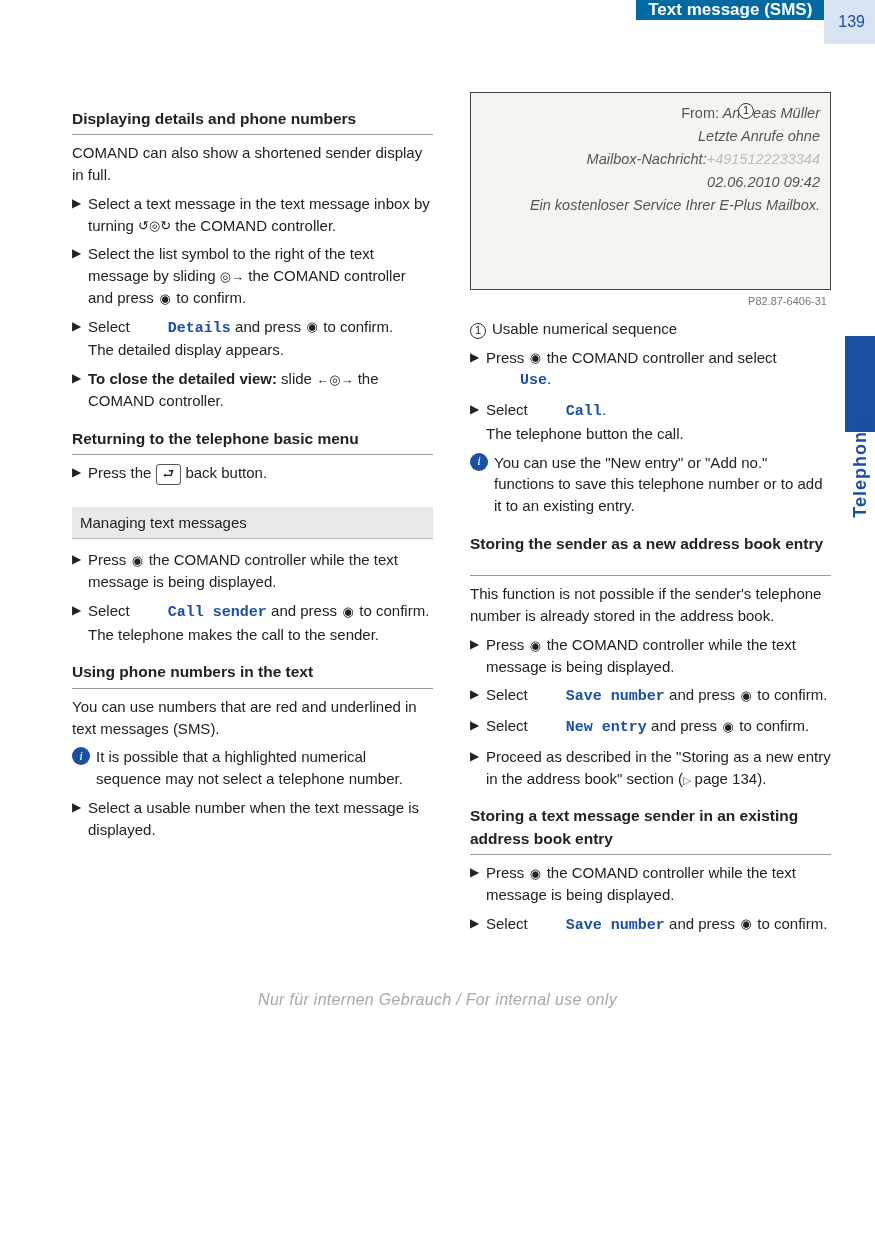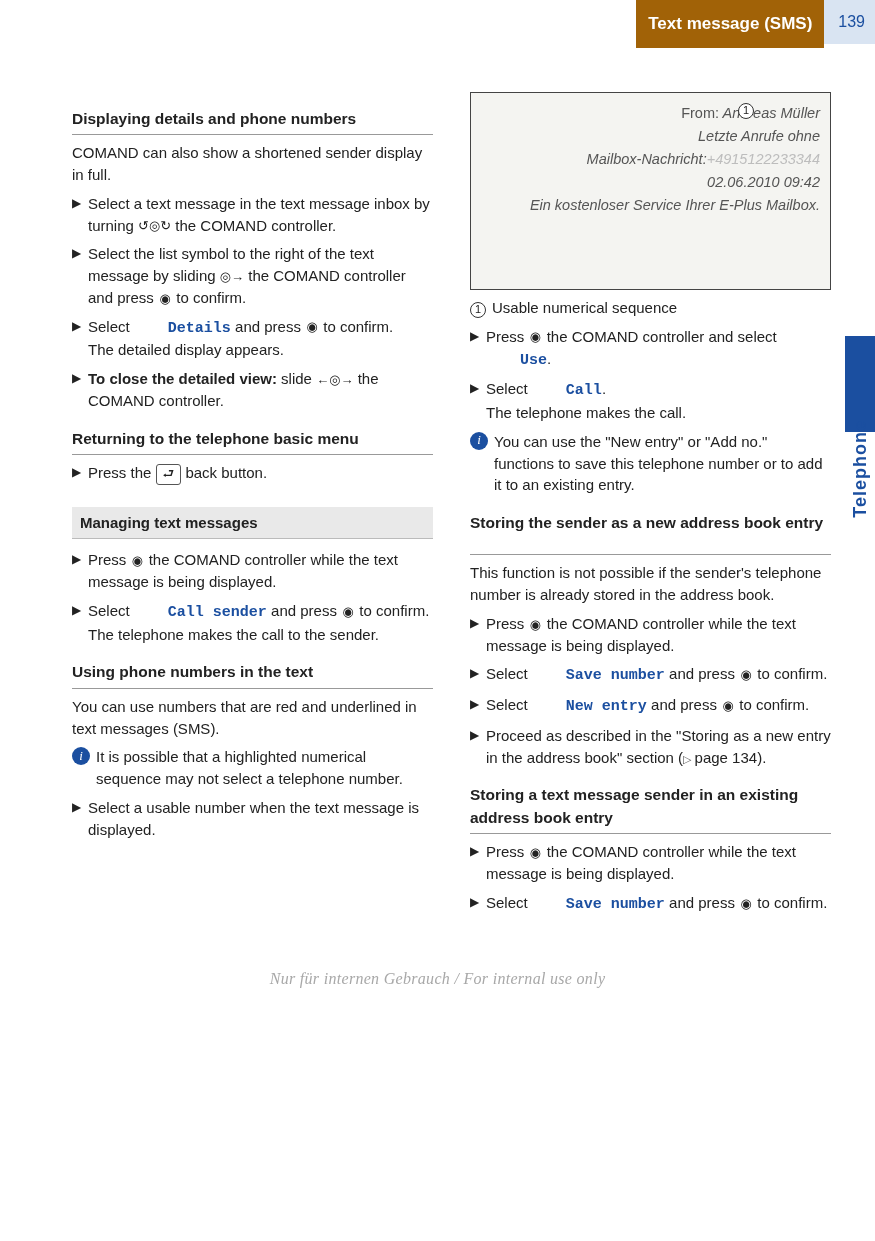--- a/index.html
+++ b/index.html
@@ -7,22 +7,22 @@
     margin: 0;
     font-family: Arial, Helvetica, sans-serif;
     font-size: 15px;
     line-height: 1.45;
     color: #222;
     background: #fff;
     width: 875px;
   }
   .topbar { display: flex; justify-content: flex-end; align-items: stretch; height: 36px; }
   .topbar-title {
-    background: #a16207; color: #fff; font-weight: bold;
-    font-size: 17px; padding: 6px 12px; display: flex; align-items: center; height: 48px;
+    background: #0369a1; color: #fff; font-weight: bold;
+    font-size: 17px; padding: 6px 12px; display: flex; align-items: center; height: 20px;
   }
   .topbar-pageno {
     background: #d9e4f2; color: #1b4fa0; font-size: 16px;
     padding: 6px 10px 6px 14px; display: flex; align-items: center; height: 44px; min-width: 48px; justify-content:center;
   }
   .sidebar {
     position: absolute; right: 0; top: 36px; width: 30px; height: 440px;
     display: flex; flex-direction: column;
   }
   .sidebar-fill { flex: 0 0 300px; }
@@ -33,21 +33,21 @@
     writing-mode: vertical-rl; transform: rotate(180deg);
     letter-spacing: 1px;
   }
   .content {
     display: flex; gap: 37px; padding: 56px 44px 20px 72px;
   }
   .col { width: 362px; }
   h3 { font-size: 15.5px; margin: 16px 0 6px; border-bottom: 1px solid #999; padding-bottom: 4px; }
   h3.noline { border-bottom: none; padding-bottom: 0; }
   .sectbar {
-    background: #e9e9e9; font-weight: bold; font-size: 15px;
+    background: #e9e9e9; font-weight: normal; font-size: 15px;
     padding: 5px 8px; margin: 22px 0 10px; border-bottom: 1px solid #bbb;
   }
   p { margin: 7px 0; }
   .step { display: flex; margin: 7px 0; }
   .step .mark { flex: 0 0 16px; font-size: 12px; padding-top: 2px; }
   .step .txt { flex: 1; }
   .info { display: flex; margin: 7px 0; }
   .info .mark {
     flex: 0 0 18px; height: 18px; border-radius: 50%; background: #1b4fa0; color: #fff;
     display: flex; align-items: center; justify-content: center; font-style: italic;
@@ -74,21 +74,21 @@
     display: inline-flex; width: 16px; height: 16px; border: 1.5px solid #333; border-radius: 50%;
     align-items: center; justify-content: center; font-size: 11px; font-style: normal; color: #222;
     background: #fff; margin-right: 6px;
   }
   .figcallout {
     position: absolute; top: 6px; right: 70px;
   }
   .figline { margin: 2px 0; }
   .footer {
     text-align: center; color: #a8a8a8; font-size: 16px; font-style: italic;
-    font-family: Liberation Serif, serif; padding: 24px 0 14px; letter-spacing: .3px;
+    font-family: Liberation Sans, sans-serif; padding: 24px 0 14px; letter-spacing: .3px;
   }
   .xref::before { content: "▷"; font-size: 11px; margin-right: 3px; color: #555; }
 </style>
 </head>
 <body>
 
 <div class="topbar">
   <div class="topbar-title">Text message (SMS)</div>
   <div class="topbar-pageno">139</div>
 </div>
@@ -171,34 +171,35 @@
 
   <div class="col">
     <div class="figure">
       <div class="figline"><span style="font-style:normal">From:</span> <span>Andreas Müller</span></div>
       <div class="figline">Letzte Anrufe ohne</div>
       <div class="figline"><span>Mailbox-Nachricht:</span><span style="color:#bdbdbd">+4915122233344</span></div>
       <div class="figline">02.06.2010 09:42</div>
       <div class="figline">Ein kostenloser Service Ihrer E-Plus Mailbox.</div>
       <div class="figcallout"><span class="callout">1</span></div>
     </div>
+    <div class="figcap">P82.87-6406-31</div>
 
     <p><span class="callout">1</span><span>Usable numerical sequence</span></p>
 
     <div class="step">
       <div class="mark">▶</div>
       <div class="txt">
         <span>Press </span><span class="glyph">◉</span><span> the COMAND controller and select </span><span class="ui">Use</span><span>.</span>
       </div>
     </div>
     <div class="step">
       <div class="mark">▶</div>
       <div class="txt">
         <span>Select </span><span class="ui">Call</span><span>.</span>
-        <div>The telephone makes the call.</div>
+        <div>The telephone button the call.</div>
       </div>
     </div>
 
     <div class="info">
       <div class="mark">i</div>
       <div class="txt">You can use the "New entry" or "Add no." functions to save this telephone number or to add it to an existing entry.</div>
     </div>
 
     <h3 class="noline" style="border-bottom:1px solid #999;padding-bottom:20px">Storing the sender as a new address book entry</h3>
     <p>This function is not possible if the sender's telephone number is already stored in the address book.</p>

